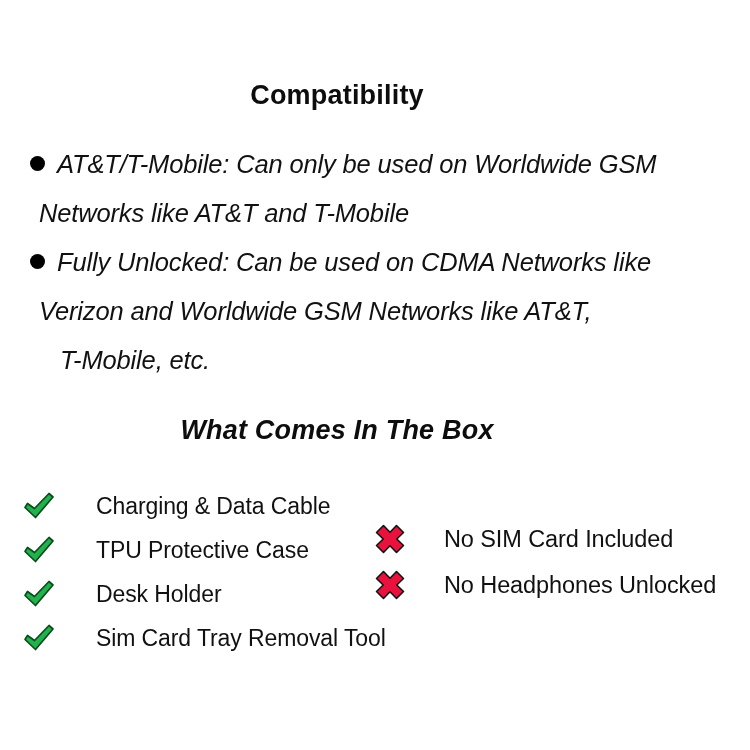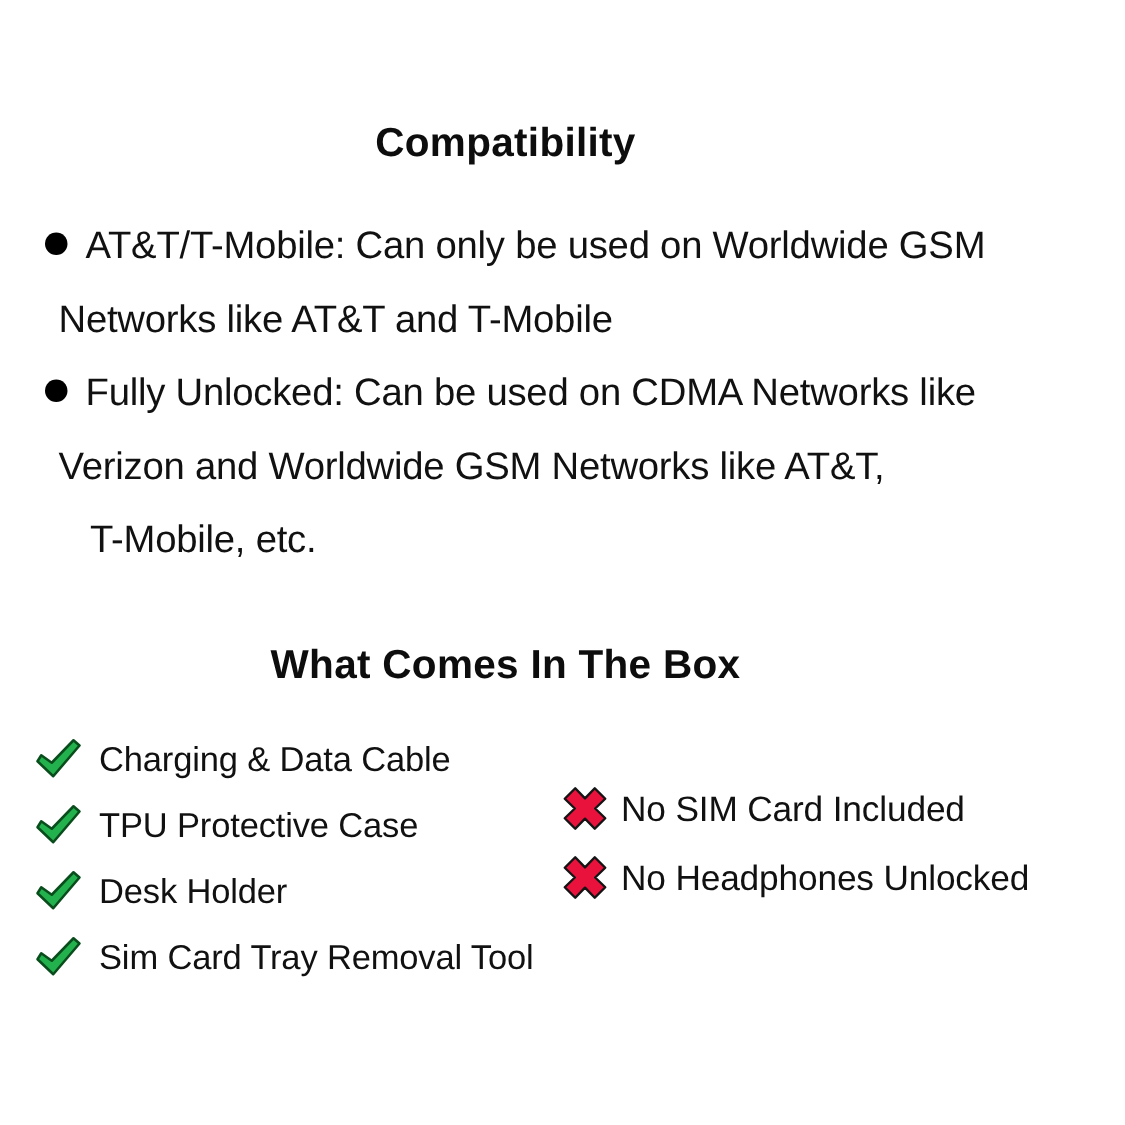--- a/index.html
+++ b/index.html
@@ -29,27 +29,28 @@
     left: 0;
     width: 674px;
     text-align: center;
     font-weight: bold;
     font-size: 27px;
     letter-spacing: 0.2px;
     color: #0d0d0d;
     white-space: nowrap;
   }
   #heading-compatibility { top: 80px; }
-  #heading-box          { top: 428px; }
+  #heading-box          { top: 415px; font-style: italic; }
 
   
   .compat-block {
     position: absolute;
     left: 0;
     width: 653px;
+    font-style: italic;
   }
   #compat-block { top: 140px; }
 
   .compat-item {
     position: relative;
     width: 750px;
   }
 
   .compat-line {
     font-size: 25.5px;
@@ -103,20 +104,21 @@
     width: 32px;
     height: 32px;
     flex: 0 0 32px;
     margin-right: 8px;
   }
   .box-label {
     font-size: 23px;
     color: #111111;
     white-space: nowrap;
     letter-spacing: -0.1px;
+    margin-left: 30px;
   }
   #box-list-excluded .box-label {
     font-size: 23.5px;
   }
 </style>
 </head>
 <body>
 
 <div class="page">
 

